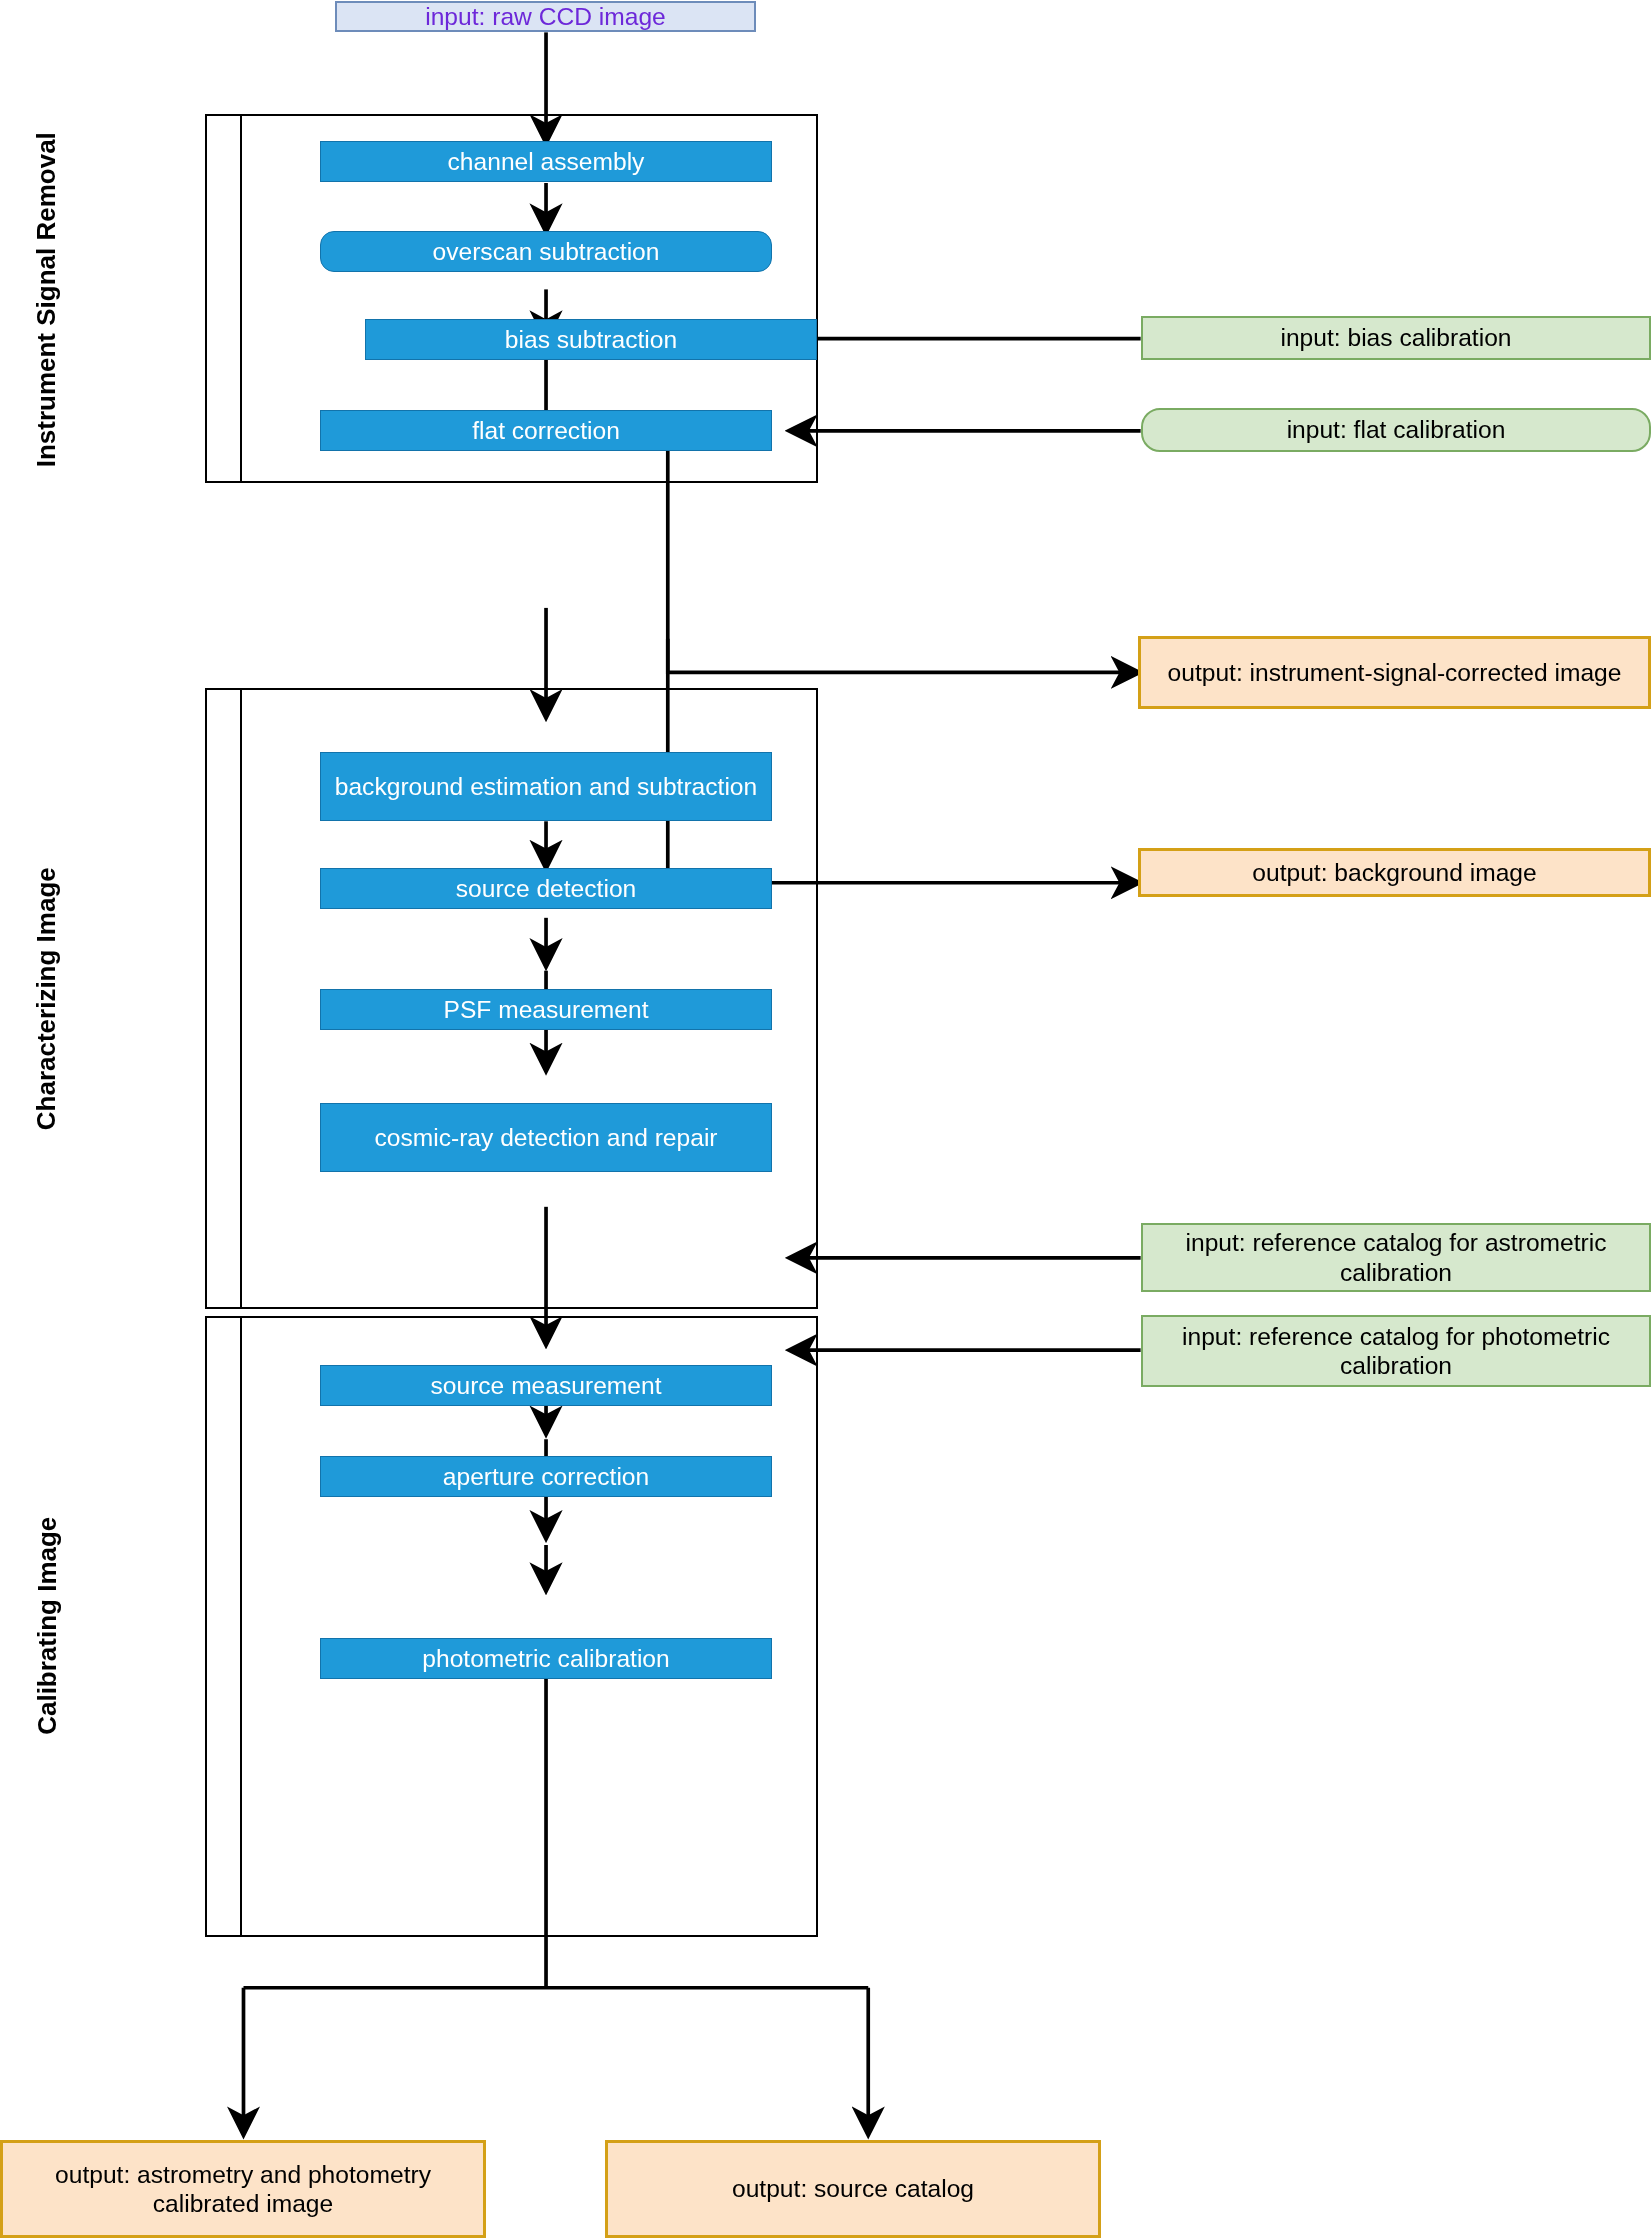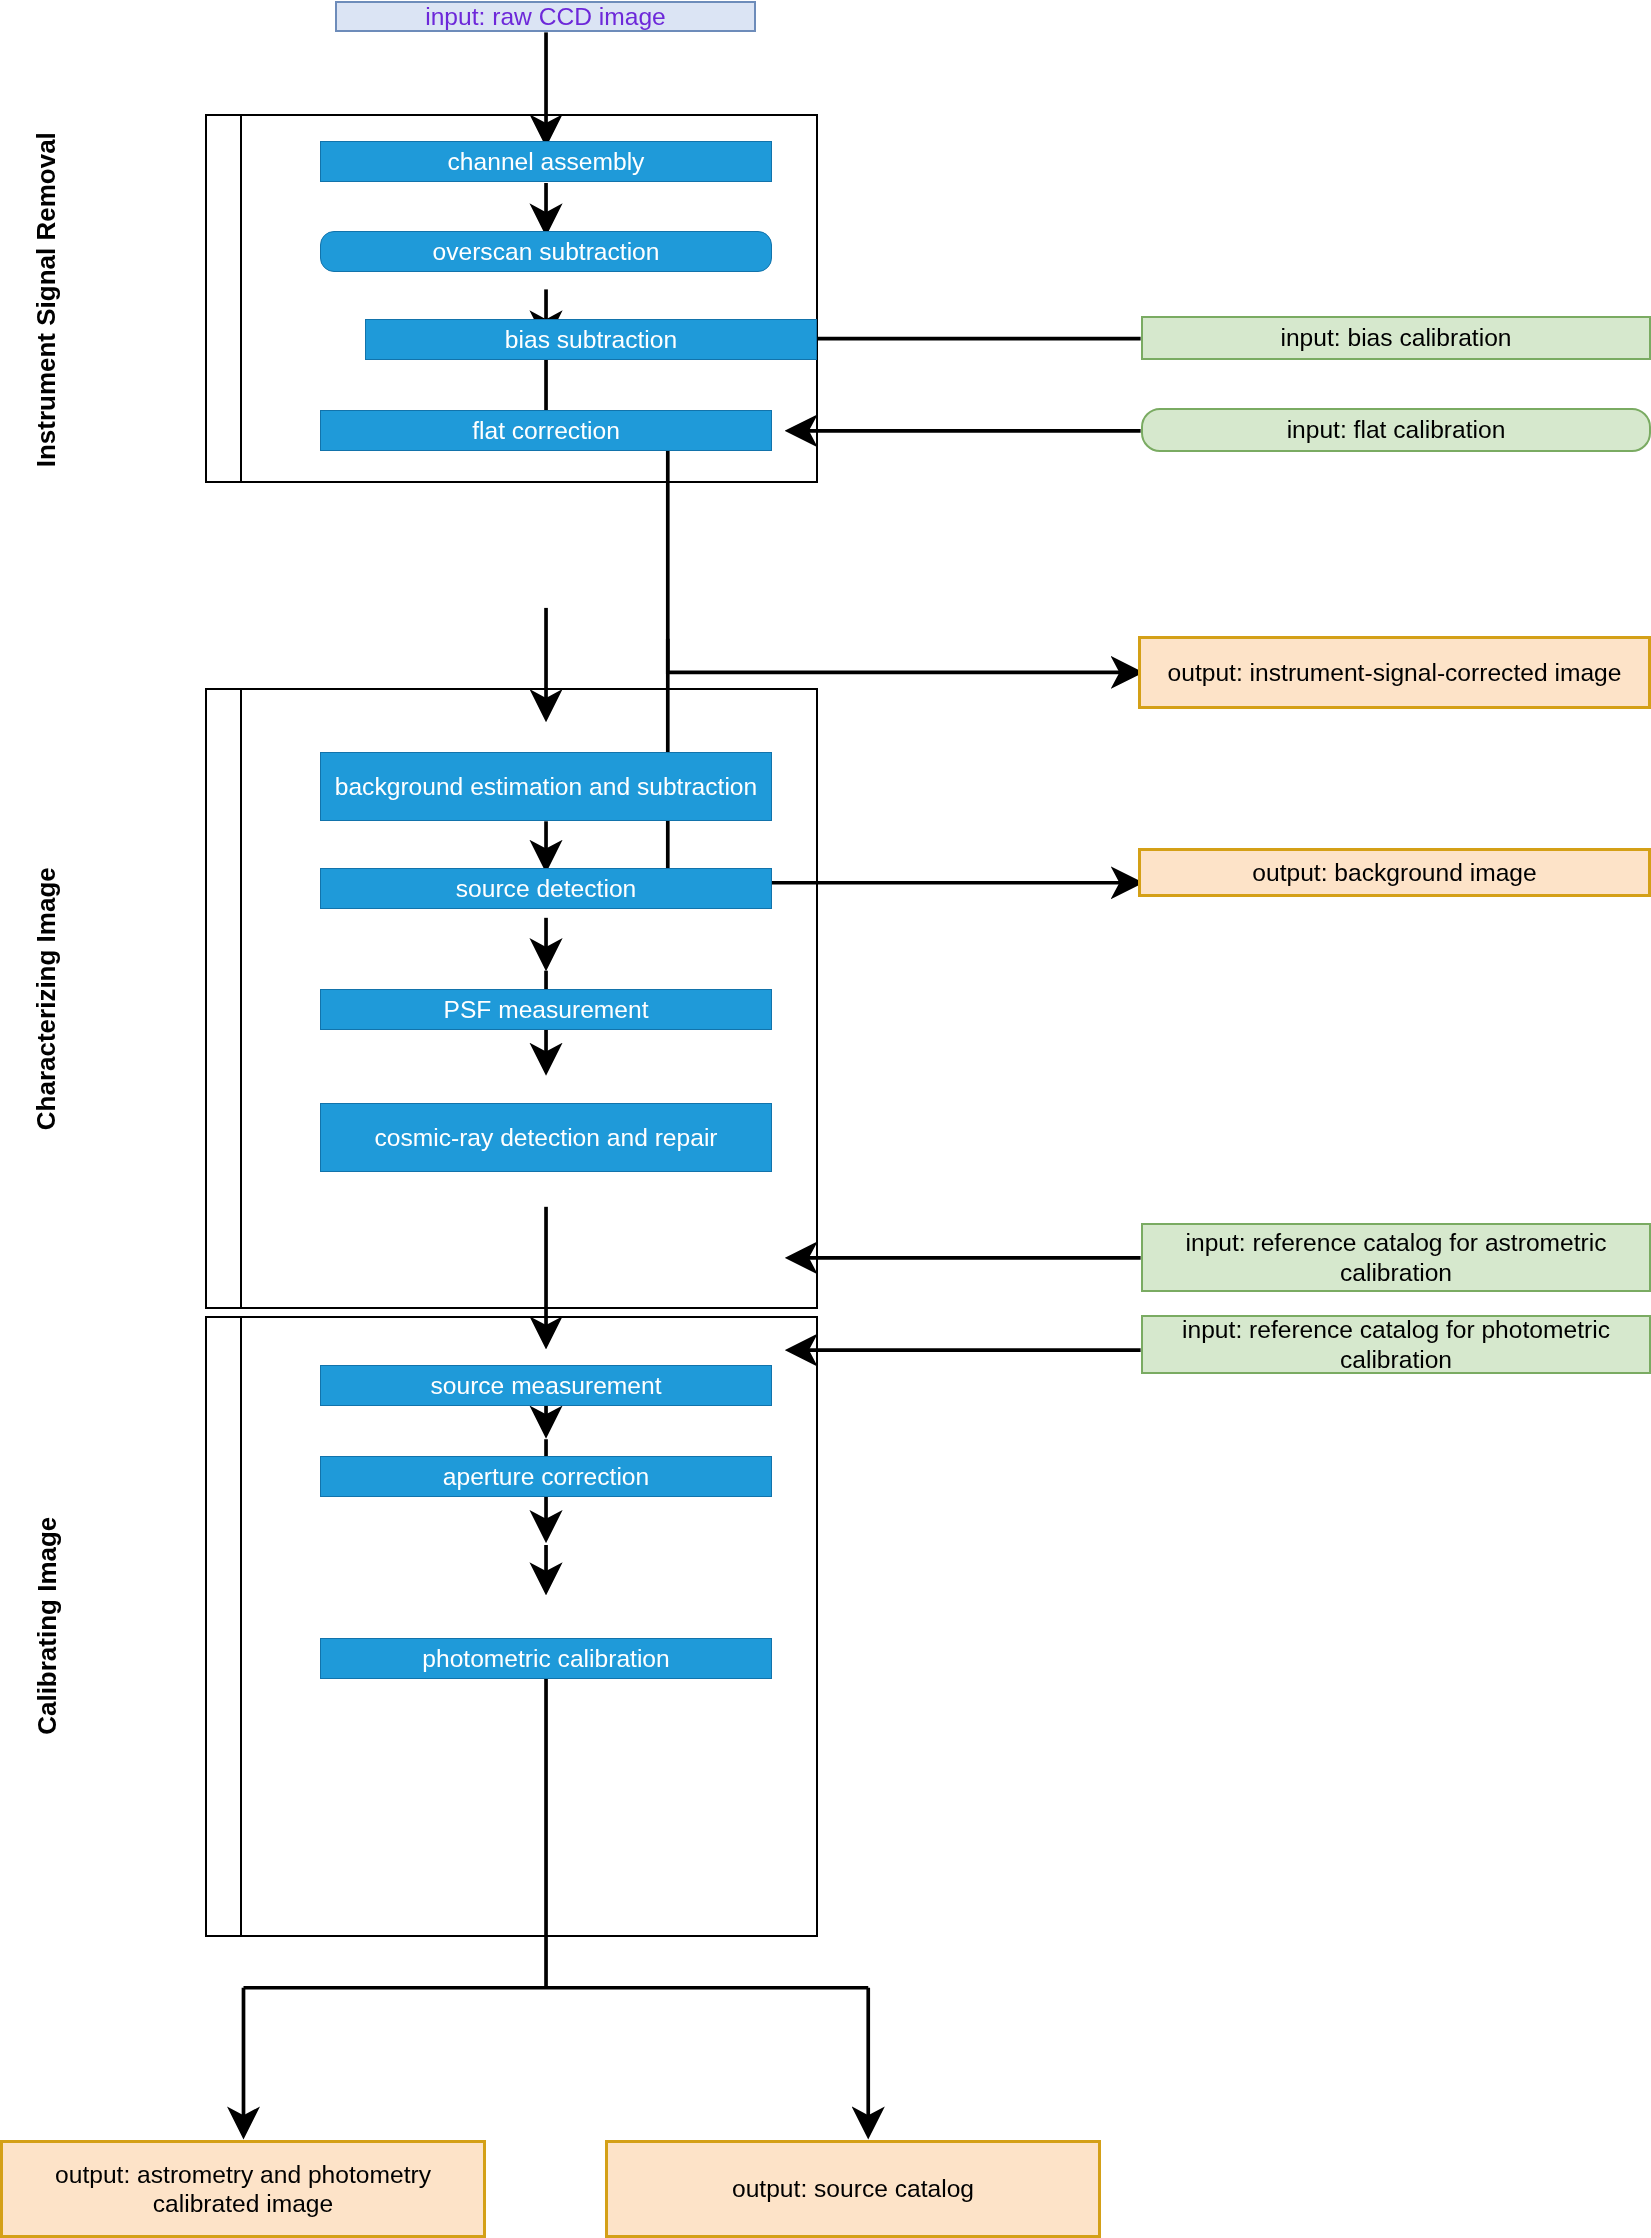--- a/index.html
+++ b/index.html
@@ -223,21 +223,21 @@
 
   <div class="node incal" style="left:1141px; top:316px; width:510px; height:44px;">
     <span>input: bias calibration</span>
   </div>
   <div class="node incal" style="left:1141px; top:408px; width:510px; height:44px;border-radius:19px;">
     <span>input: flat calibration</span>
   </div>
   <div class="node incal" style="left:1141px; top:1223px; width:510px; height:69px;">
     <span>input: reference catalog for astrometric calibration</span>
   </div>
-  <div class="node incal" style="left:1141px; top:1315px; width:510px; height:59px;">
+  <div class="node incal" style="left:1141px; top:1315px; width:510px; height:72px;">
     <span>input: reference catalog for photometric calibration</span>
   </div>
 
   <div class="node outbox" style="left:1138px; top:636px; width:513px; height:73px;">
     <span>output: instrument-signal-corrected image</span>
   </div>
   <div class="node outbox" style="left:1138px; top:848px; width:513px; height:49px;">
     <span>output: background image</span>
   </div>
 

